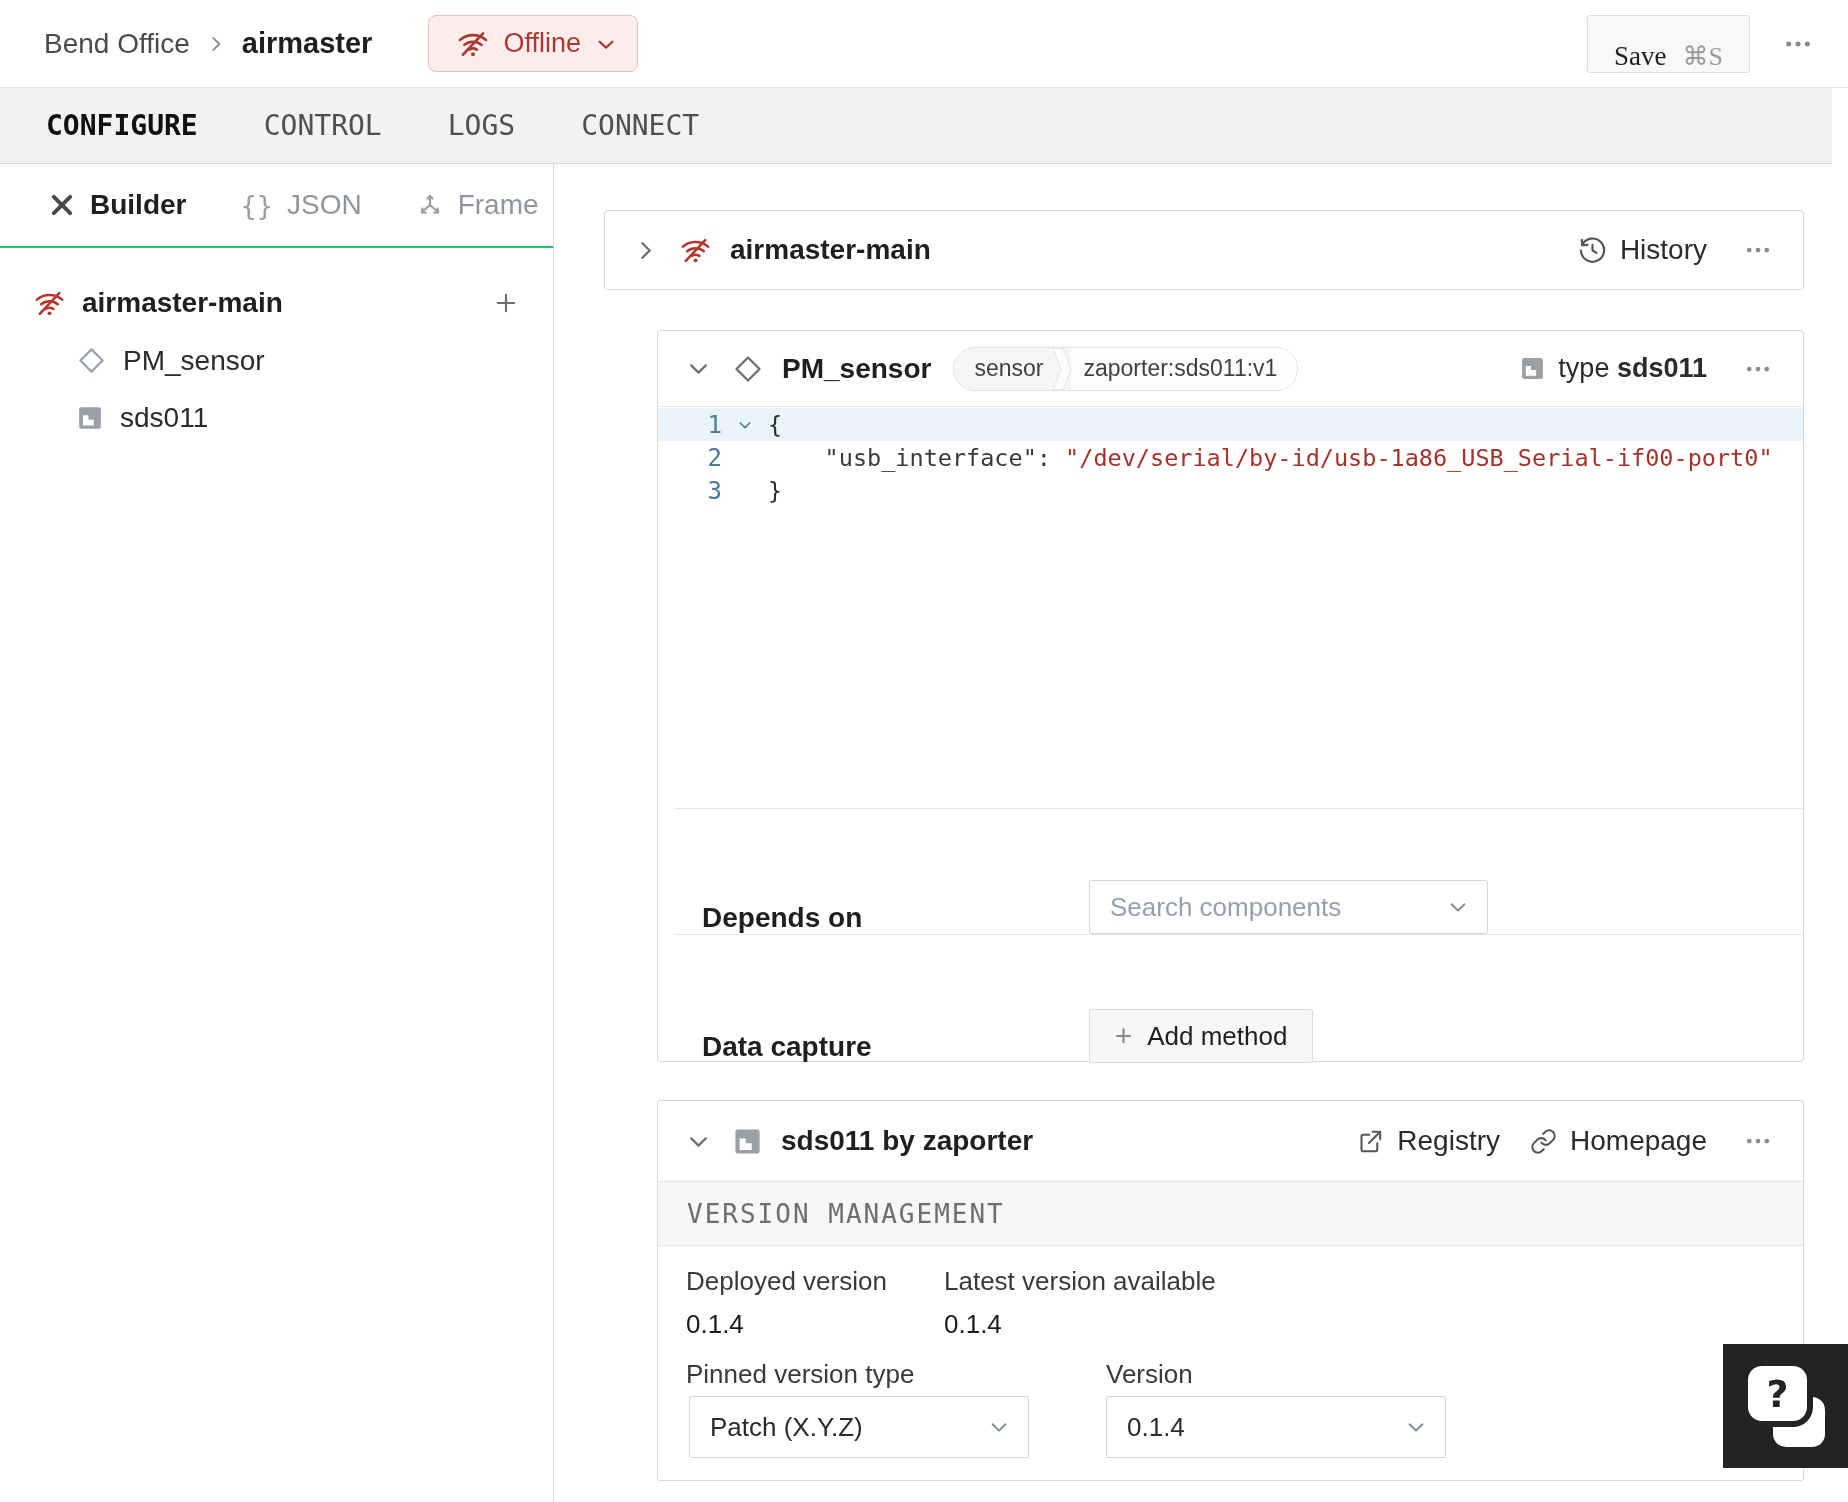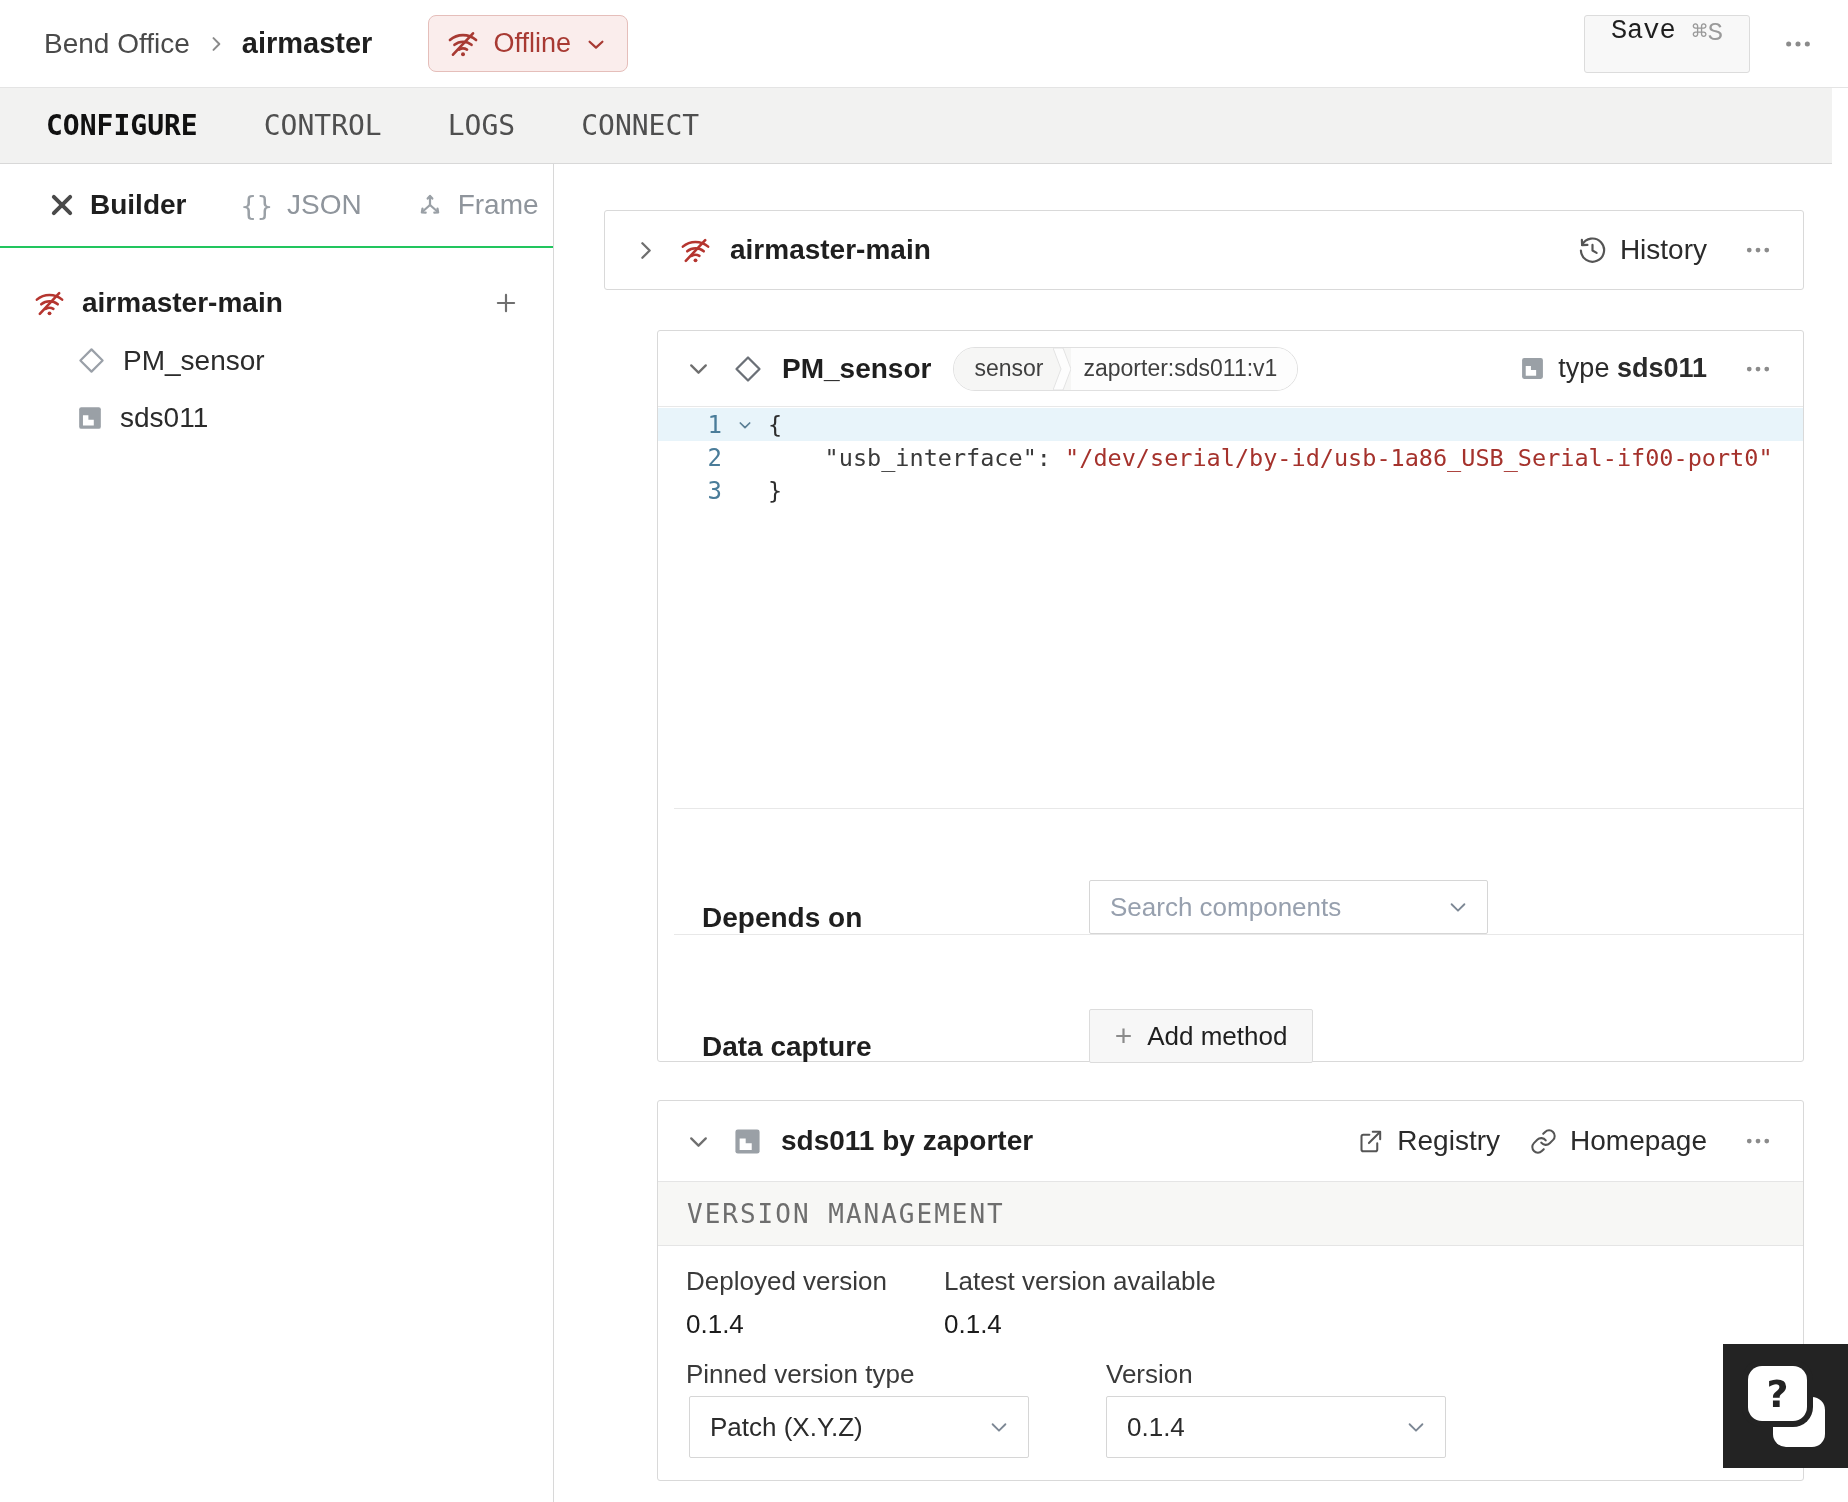--- a/index.html
+++ b/index.html
@@ -16,29 +16,29 @@
     border-bottom:1px solid #e4e4e4; background:#fff;
     display:flex; align-items:center; justify-content:space-between;
     padding:0 28px 0 44px;
   }
   .tb-left { display:flex; align-items:center; }
   .crumb { font-size:28px; color:#4a4a4a; }
   .crumb-sep { margin:0 16px; }
   .crumb-current { font-size:29px; font-weight:bold; color:#1f1f1f; }
   .status-badge {
     margin-left:56px; height:57px; display:flex; align-items:center; gap:14px;
-    padding:0 20px 0 18px; border-radius:8px; cursor:pointer;
+    padding:0 20px 0 28px; border-radius:8px; cursor:pointer;
     background:#faedec; border:1px solid #e5beba; color:#a83a33;
     font-size:27px;
   }
   .tb-right { display:flex; align-items:center; gap:26px; }
   .save-btn {
-    height:58px; display:flex; align-items:flex-start; gap:16px; padding:0 26px;
+    height:58px; display:flex; align-items:flex-end; gap:16px; padding:0 26px;
     background:#f8f8f8; border:1px solid #dcdcdc; border-radius:3px;
-    font-family:Liberation Mono, monospace; font-size:27px; color:#1f1f1f; cursor:pointer;
+    font-family:Liberation Serif, serif; font-size:27px; color:#1f1f1f; cursor:pointer;
   }
   .save-kbd { color:#9a9a9a; font-size:26px; }
   .dots-btn { background:none; border:none; cursor:pointer; padding:6px; }
 
   
   .tabbar {
     position:absolute; top:88px; left:0; right:16px; height:76px;
     background:#f2f2f1; border-bottom:1px solid #d8d8d8;
     display:flex; align-items:center; padding-left:46px; gap:66px;
     font-family:"DejaVu Sans Mono", monospace; font-size:28px;

